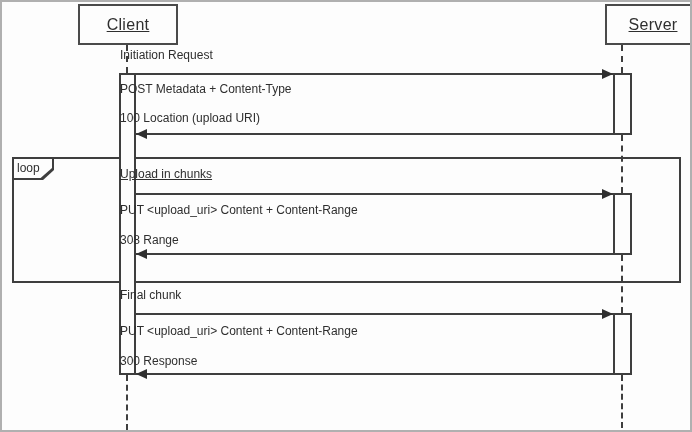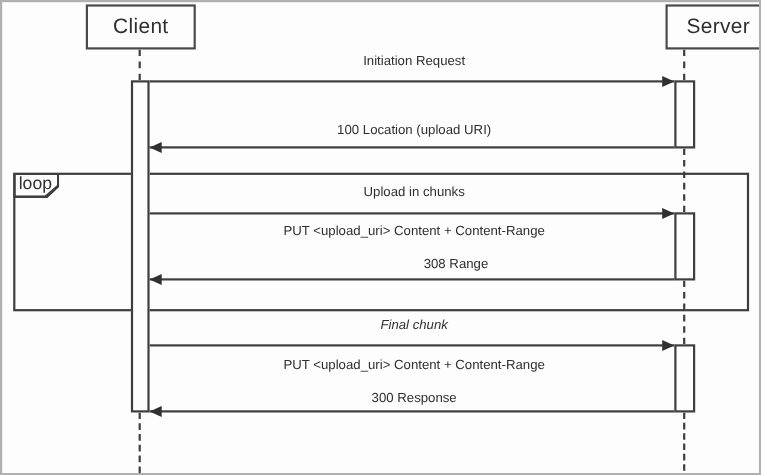--- a/index.html
+++ b/index.html
@@ -13,21 +13,21 @@
     overflow:hidden;
   }
   .actor-box {
     position:absolute;
     box-sizing:border-box;
     border:2px solid #4a4a4a;
     background:#fdfdfd;
     display:flex; align-items:center; justify-content:center;
     z-index:6;
   }
-  .actor-label { font-size:19px; letter-spacing:0.3px; }
+  .actor-label { font-size:16px; text-decoration:underline; letter-spacing:0.3px; }
   .lifeline {
     position:absolute; width:0;
     border-left:2px dashed #3e3e3e;
     z-index:2;
   }
   .activation {
     position:absolute; box-sizing:border-box;
     border:2px solid #3e3e3e; background:#fdfdfd;
     z-index:3;
   }
@@ -38,22 +38,22 @@
   .arrow { position:absolute; width:0; height:0; z-index:5; }
   .arrow-right {
     border-top:5px solid transparent; border-bottom:5px solid transparent;
     border-left:11px solid #2f2f2f;
   }
   .arrow-left {
     border-top:5px solid transparent; border-bottom:5px solid transparent;
     border-right:11px solid #2f2f2f;
   }
   .msg-label {
-    position:absolute; left:136px; width:477px;
-    text-align:center; font-size:12px; line-height:14px;
+    position:absolute; left:118px; width:477px;
+    font-size:12px; line-height:14px;
     z-index:6; white-space:nowrap;
   }
   .loop-frame {
     position:absolute; box-sizing:border-box;
     left:10px; top:155px; width:669px; height:126px;
     border:2px solid #3e3e3e; background:transparent;
     z-index:1;
   }
   .loop-tab {
     position:absolute; left:10px; top:155px; width:42px; height:23px;
@@ -61,21 +61,21 @@
     -webkit-clip-path:polygon(0 0,100% 0,100% 56%,74% 100%,0 100%);
     clip-path:polygon(0 0,100% 0,100% 56%,74% 100%,0 100%);
   }
   .loop-tab-fill {
     position:absolute; left:2px; top:2px; right:2px; bottom:2px;
     background:#fdfdfd;
     -webkit-clip-path:polygon(0 0,100% 0,100% 48%,70% 100%,0 100%);
     clip-path:polygon(0 0,100% 0,100% 48%,70% 100%,0 100%);
   }
   .loop-tab-label {
-    position:absolute; left:15px; top:158px; font-size:16px;
+    position:absolute; left:15px; top:158px; font-size:12px;
     z-index:3; line-height:16px;
   }
 </style>
 </head>
 <body>
 
 <div class="canvas">
 
   <div class="actor-box" style="left:76px; top:2px; width:100px; height:41px;">
     <span class="actor-label">Client</span>
@@ -98,33 +98,34 @@
   <span class="loop-tab-label">loop</span>
 
   <div class="activation" style="left:117px; top:71px; width:17px; height:302px;"></div>
   <div class="activation" style="left:611px; top:71px; width:19px; height:62px;"></div>
   <div class="activation" style="left:611px; top:191px; width:19px; height:62px;"></div>
   <div class="activation" style="left:611px; top:311px; width:19px; height:62px;"></div>
 
   <div class="msg-label" style="top:46px;">Initiation Request</div>
   <div class="msg-line" style="top:71px;"></div>
   <div class="arrow arrow-right" style="left:600px; top:67px;"></div>
+  <div class="msg-label" style="top:80px;">POST Metadata + Content-Type</div>
   <div class="msg-label" style="top:109px;">100 Location (upload URI)</div>
   <div class="msg-line" style="top:131px;"></div>
   <div class="arrow arrow-left" style="left:134px; top:127px;"></div>
 
-  <div class="msg-label" style="top:165px;">Upload in chunks</div>
+  <div class="msg-label" style="top:165px;text-decoration:underline;">Upload in chunks</div>
   <div class="msg-line" style="top:191px;"></div>
   <div class="arrow arrow-right" style="left:600px; top:187px;"></div>
   <div class="msg-label" style="top:201px;">PUT &lt;upload_uri&gt; Content + Content-Range</div>
-  <div class="msg-label" style="top:231px;margin-left:38px;">308 Range</div>
+  <div class="msg-label" style="top:231px;">308 Range</div>
   <div class="msg-line" style="top:251px;"></div>
   <div class="arrow arrow-left" style="left:134px; top:247px;"></div>
 
-  <div class="msg-label" style="top:286px;font-style:italic;">Final chunk</div>
+  <div class="msg-label" style="top:286px;">Final chunk</div>
   <div class="msg-line" style="top:311px;"></div>
   <div class="arrow arrow-right" style="left:600px; top:307px;"></div>
   <div class="msg-label" style="top:322px;">PUT &lt;upload_uri&gt; Content + Content-Range</div>
   <div class="msg-label" style="top:352px;">300 Response</div>
   <div class="msg-line" style="top:371px;"></div>
   <div class="arrow arrow-left" style="left:134px; top:367px;"></div>
 
 </div>
 
 </body></html>

